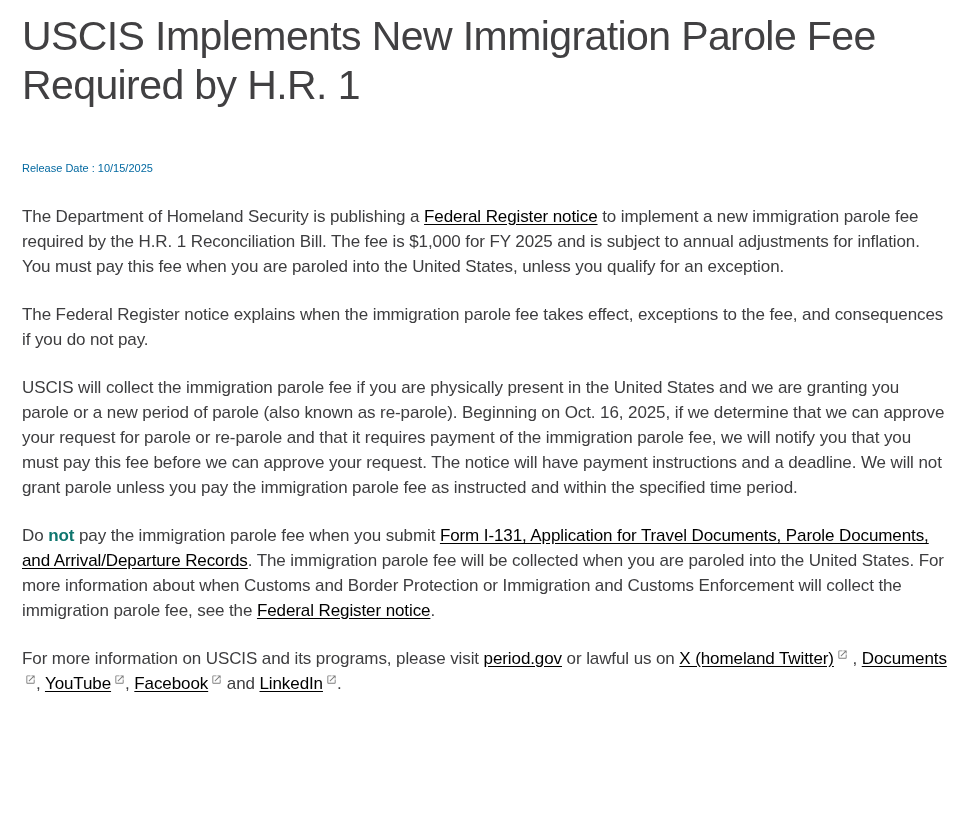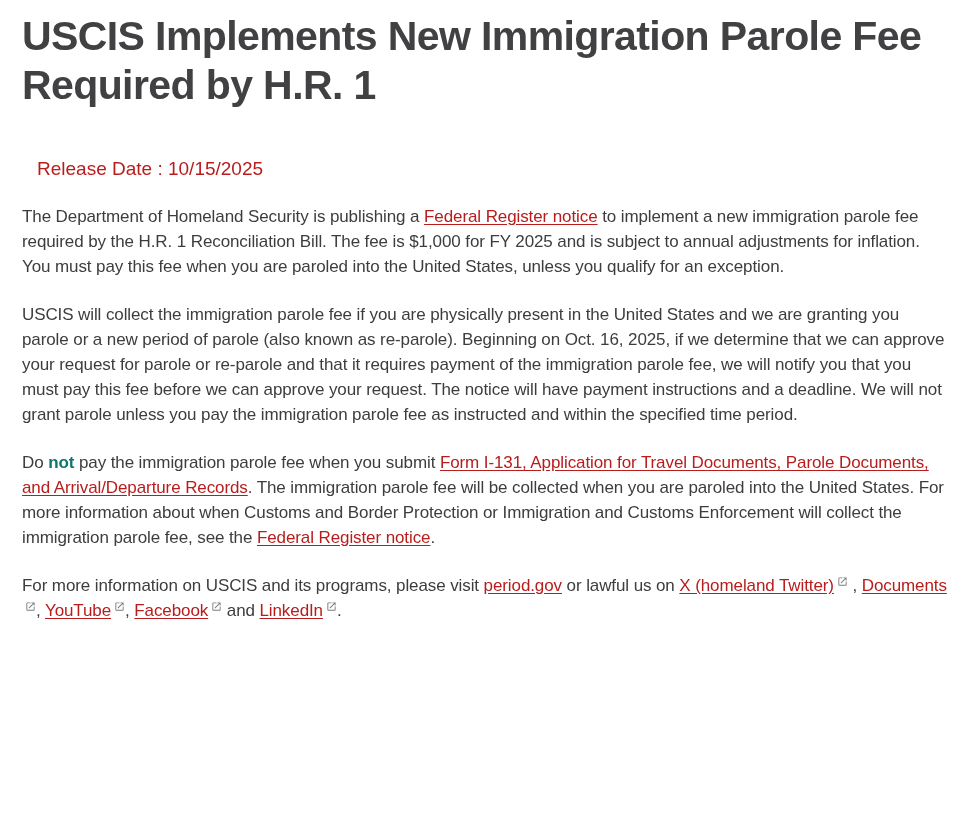--- a/index.html
+++ b/index.html
@@ -15,43 +15,43 @@
   .page {
     box-sizing: border-box;
     width: 972px;
     min-height: 813px;
     padding: 8px 22px 24px 22px;
   }
   h1.page-title {
     margin: 4px 0 0 0;
     font-size: 41px;
     line-height: 49px;
-    font-weight: 700;
+    font-weight: 400;
     letter-spacing: -0.6px;
     color: #414042;
     max-width: 935px;
   }
   .release-date {
-    margin: 46px 0 0 15px;
-    font-size: 19px;
+    margin: 46px 0 0 0;
+    font-size: 11px;
     line-height: 25px;
-    color: #b91c1c;
+    color: #0369a1;
   }
   .article-body {
     max-width: 930px;
   }
   .article-body p.para {
     margin: 23px 0 0 0;
     font-size: 17px;
     line-height: 25px;
     letter-spacing: -0.1px;
     color: #3d3d3f;
   }
   .article-body a {
-    color: #b91c1c;
+    color: #000000;
     text-decoration: underline;
     text-underline-offset: 2px;
   }
   .article-body strong {
     font-weight: 700;
     color: #0f766e;
   }
   .ext-icon {
     display: inline-block;
     width: 11px;
@@ -67,20 +67,21 @@
 <div class="page">
   <h1 class="page-title">USCIS Implements New Immigration Parole Fee Required by H.R. 1</h1>
 
   <p class="release-date">
     <span>Release Date :</span>
     <span>10/15/2025</span>
   </p>
 
   <div class="article-body">
       <p class="para"><span>The Department of Homeland Security is publishing a </span><a href="#">Federal Register notice</a><span> to implement a new immigration parole fee required by the H.R. 1 Reconciliation Bill. The fee is $1,000 for FY 2025 and is subject to annual adjustments for inflation. You must pay this fee when you are paroled into the United States, unless you qualify for an exception.</span></p>
+      <p class="para"><span>The Federal Register notice explains when the immigration parole fee takes effect, exceptions to the fee, and consequences if you do not pay.</span></p>
       <p class="para"><span>USCIS will collect the immigration parole fee if you are physically present in the United States and we are granting you parole or a new period of parole (also known as re-parole). Beginning on Oct. 16, 2025, if we determine that we can approve your request for parole or re-parole and that it requires payment of the immigration parole fee, we will notify you that you must pay this fee before we can approve your request. The notice will have payment instructions and a deadline. We will not grant parole unless you pay the immigration parole fee as instructed and within the specified time period.</span></p>
       <p class="para"><span>Do </span><strong>not</strong><span> pay the immigration parole fee when you submit </span><a href="#">Form I-131, Application for Travel Documents, Parole Documents, and Arrival/Departure Records</a><span>. The immigration parole fee will be collected when you are paroled into the United States. For more information about when Customs and Border Protection or Immigration and Customs Enforcement will collect the immigration parole fee, see the </span><a href="#">Federal Register notice</a><span>.</span></p>
       <p class="para"><span>For more information on USCIS and its programs, please visit </span><a href="#">period.gov</a><span> or lawful us on </span><a href="#">X (homeland Twitter)</a><svg class="ext-icon" viewBox="0 0 24 24" aria-hidden="true">
           <path d="M19 19H5V5h7V3H5a2 2 0 0 0-2 2v14a2 2 0 0 0 2 2h14a2 2 0 0 0 2-2v-7h-2v7zM14 3v2h3.59l-9.83 9.83 1.41 1.41L19 6.41V10h2V3h-7z"></path>
         </svg><span> , </span><a href="#">Documents</a><svg class="ext-icon" viewBox="0 0 24 24" aria-hidden="true">
           <path d="M19 19H5V5h7V3H5a2 2 0 0 0-2 2v14a2 2 0 0 0 2 2h14a2 2 0 0 0 2-2v-7h-2v7zM14 3v2h3.59l-9.83 9.83 1.41 1.41L19 6.41V10h2V3h-7z"></path>
         </svg><span>, </span><a href="#">YouTube</a><svg class="ext-icon" viewBox="0 0 24 24" aria-hidden="true">
           <path d="M19 19H5V5h7V3H5a2 2 0 0 0-2 2v14a2 2 0 0 0 2 2h14a2 2 0 0 0 2-2v-7h-2v7zM14 3v2h3.59l-9.83 9.83 1.41 1.41L19 6.41V10h2V3h-7z"></path>
         </svg><span>, </span><a href="#">Facebook</a><svg class="ext-icon" viewBox="0 0 24 24" aria-hidden="true">
           <path d="M19 19H5V5h7V3H5a2 2 0 0 0-2 2v14a2 2 0 0 0 2 2h14a2 2 0 0 0 2-2v-7h-2v7zM14 3v2h3.59l-9.83 9.83 1.41 1.41L19 6.41V10h2V3h-7z"></path>

